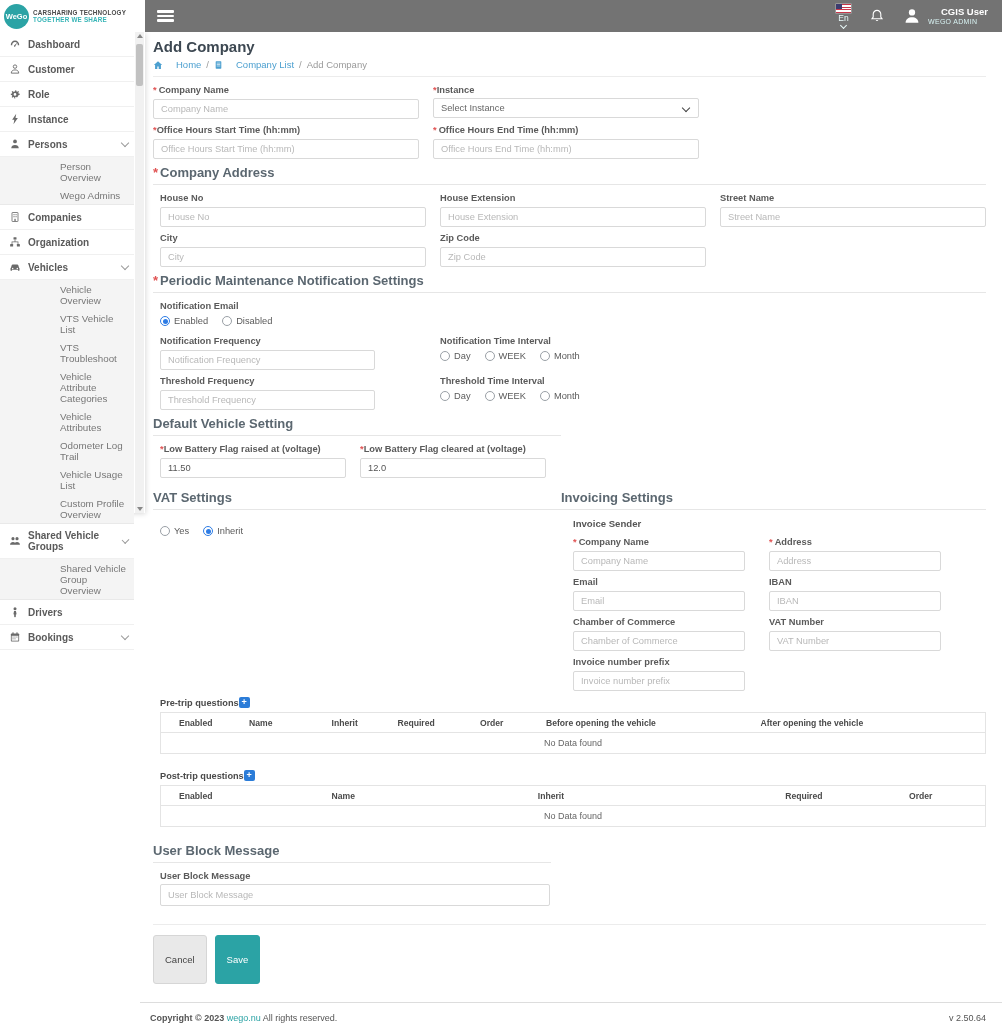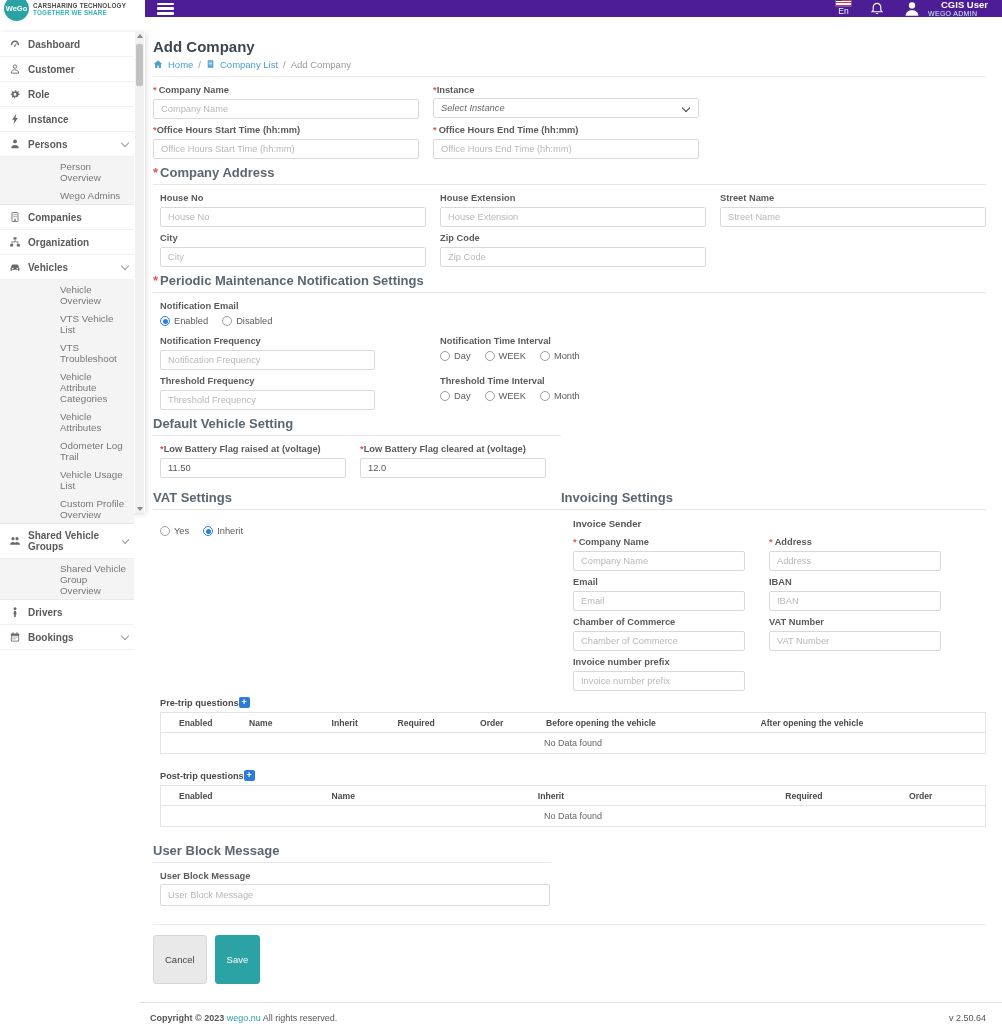--- a/index.html
+++ b/index.html
@@ -1,20 +1,20 @@
 <!DOCTYPE html>
 <html><head>
 <meta charset="utf-8">
 <style>
   * { margin:0; padding:0; box-sizing:border-box; }
   html,body { width:1002px; height:1024px; overflow:hidden; background:#fff;
     font-family:"Liberation Sans","DejaVu Sans",sans-serif; color:#555; }
 
   
-  .topbar { position:fixed; top:0; left:0; width:1002px; height:17px; background:#4c1d95; z-index:30; display:flex; align-items:center; }
+  .topbar { position:fixed; top:0; left:0; width:1002px; height:32px; background:#737373; z-index:30; display:flex; align-items:center; }
   .logo-zone { width:145px; height:32px; background:#fff; display:flex; align-items:center; gap:4px; padding-left:4px; flex:0 0 145px; }
   .logo-circle { width:25px; height:25px; border-radius:50%; background:#2ba3a5; color:#fff; font-size:7.5px; font-weight:700; display:flex; align-items:center; justify-content:center; }
   .tagline1 { font-size:6.3px; font-weight:700; color:#4a4a4a; letter-spacing:.2px; }
   .tagline2 { font-size:6.3px; font-weight:700; color:#35b4b6; letter-spacing:.2px; }
   .burger { margin-left:12px; width:17px; height:12px; display:flex; flex-direction:column; justify-content:space-between; cursor:pointer; }
   .burger span { display:block; height:2.6px; background:#fff; border-radius:1px; }
   .topbar-right { margin-left:auto; display:flex; align-items:center; gap:18px; padding-right:14px; }
   .lang { display:flex; flex-direction:column; align-items:center; color:#fff; cursor:pointer; }
   .flag { width:15px; height:9px; position:relative; background:repeating-linear-gradient(180deg,#c8374a 0 1.3px,#fff 1.3px 2.6px); box-shadow:0 0 0 .5px rgba(255,255,255,.5); }
   .flag::before { content:""; position:absolute; left:0; top:0; width:6px; height:4.5px; background:#3c3b6e; }
@@ -33,31 +33,31 @@
   .sub-item { padding:3.5px 6px 3.5px 12px; font-size:9.8px; color:#777; cursor:pointer;margin-left:48px; }
   .sb-scroll { position:absolute; top:0; right:1px; width:9px; height:100%; background:#f1f1f1; }
   .sb-up { position:absolute; top:2px; left:1.5px; width:0; height:0; border-left:3px solid transparent; border-right:3px solid transparent; border-bottom:4px solid #888; }
   .sb-down { position:absolute; bottom:2px; left:1.5px; width:0; height:0; border-left:3px solid transparent; border-right:3px solid transparent; border-top:4px solid #888; }
   .sb-thumb { position:absolute; top:12px; left:1px; width:7px; height:42px; background:#c1c1c1; border-radius:2px; }
 
   
   .main { margin-left:145px; padding:38px 16px 0 8px; }
   .page-title { font-size:15px; font-weight:700; color:#3d4852; }
   .breadcrumb { display:flex; align-items:center; gap:5px; font-size:9.5px; margin-top:4px; color:#9a9a9a; }
-  .bc-link { color:#4da0d0; display:flex; gap:5px; text-decoration:none; cursor:pointer; }
+  .bc-link { color:#4da0d0; display:flex; align-items:center; gap:13px; text-decoration:none; cursor:pointer; }
   .rule { border:none; border-top:1px solid #ececec; margin:6px 0 8px 0; }
 
   .form-row { display:flex; gap:14px; margin-bottom:6px; }
   .fg { width:266px; }
   .fg-sm { width:186px; }
   label.flabel { display:block; font-size:9.3px; font-weight:700; color:#5a5a5a; margin-bottom:3px; }
   .req { color:#e05252; font-weight:700; margin-right:2px; }
   input.tin { width:100%; height:20px; border:1px solid #d9d9d9; border-radius:2px; font-size:9.3px; padding:0 7px; color:#555; outline:none; font-family:inherit; }
   input.tin::placeholder { color:#b8b8b8; }
-  .selwrap { position:relative; width:100%; height:20px; border:1px solid #d9d9d9; border-radius:2px; background:#fff; display:flex; align-items:center; padding:0 7px; font-size:9.3px; color:#666; cursor:pointer;font-style:italic; }
+  .selwrap { position:relative; width:100%; height:20px; border:1px solid #d9d9d9; border-radius:2px; background:#fff; display:flex; align-items:center; padding:0 7px; font-size:9.3px; color:#666; cursor:pointer; }
   .sel-caret { position:absolute; right:9px; top:6px; width:6px; height:6px; border-right:1.6px solid #444; border-bottom:1.6px solid #444; transform:rotate(45deg); }
 
   .sec-head { font-size:13px; color:#5b6770; margin-top:6px; padding-bottom:4px; border-bottom:1px solid #e6e6e6; margin-bottom:8px; }
   .sec-body { padding-left:7px; }
   .half { width:408px; }
 
   .radio-row { display:flex; align-items:center; gap:14px; height:14px; margin-top:2px; }
   .ropt { display:flex; align-items:center; gap:4px; cursor:pointer; }
   .radio { width:10px; height:10px; border:1px solid #9aa0a6; border-radius:50%; background:#fff; display:inline-block; }
   .radio.checked { border:1px solid #2d7ce5; position:relative; }

